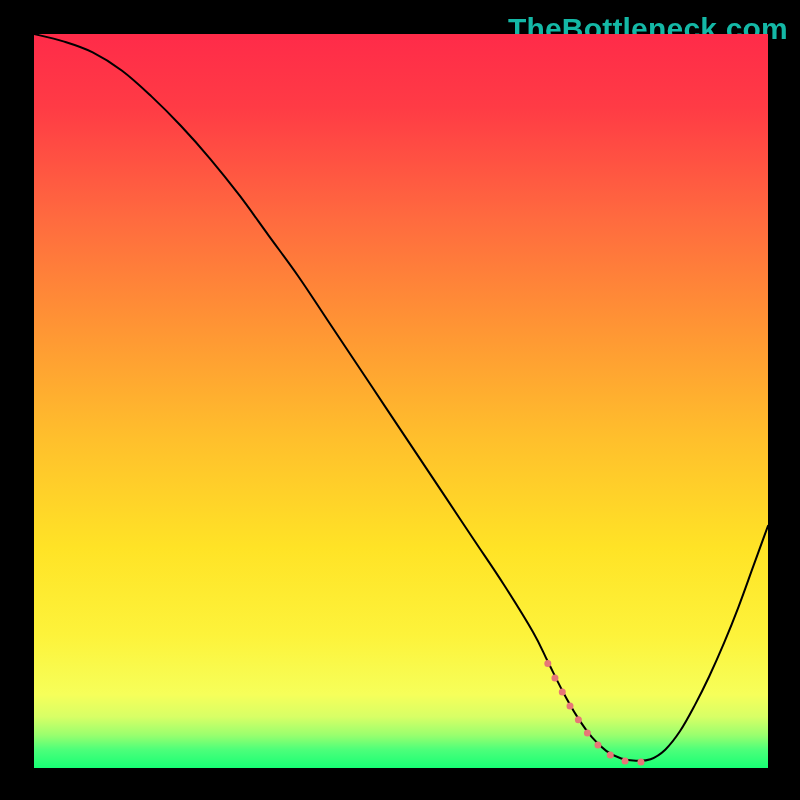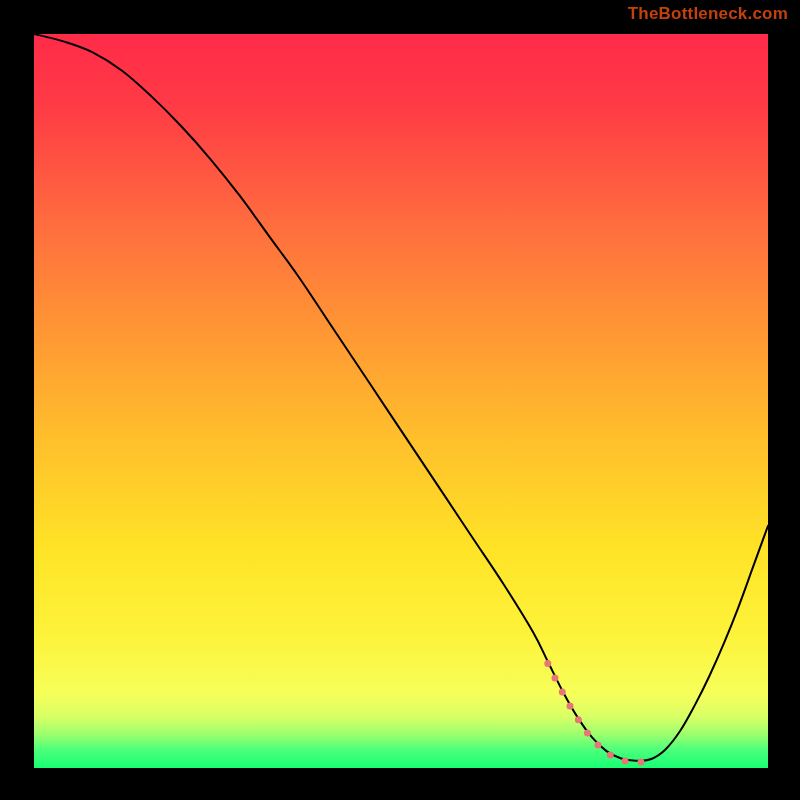--- a/index.html
+++ b/index.html
@@ -5,26 +5,26 @@
   * { margin: 0; padding: 0; box-sizing: border-box; }
   html, body { width: 800px; height: 800px; background: #000; overflow: hidden; }
   .frame {
     position: relative;
     width: 800px;
     height: 800px;
     background: #000;
   }
   .attribution {
     position: absolute;
-    top: 4px;
+    top: 12px;
     right: 12px;
     font-family: Arial, Helvetica, sans-serif;
-    font-size: 17px;
+    font-size: 30px;
     font-weight: bold;
-    color: #c2410c;
+    color: #14b8a6;
     letter-spacing: 0.2px;
   }
   .plot-area {
     position: absolute;
     left: 34px;
     top: 34px;
     width: 734px;
     height: 734px;
   }
   svg { display: block; }

